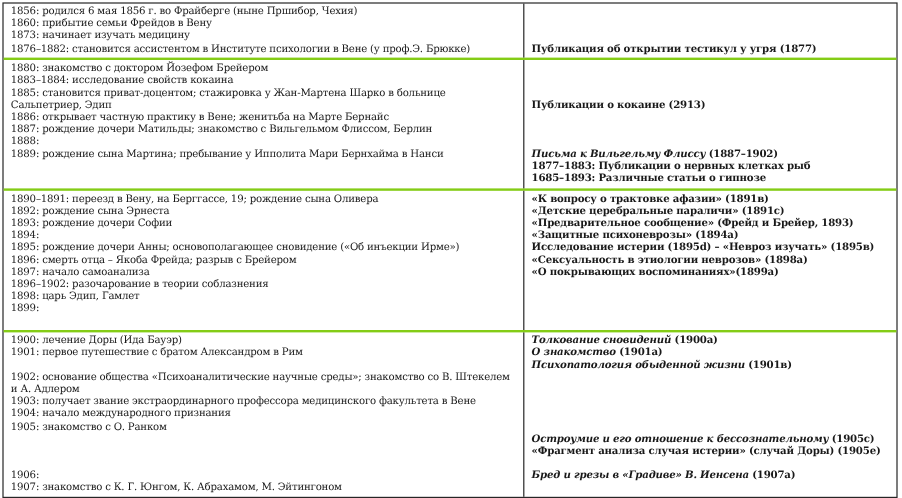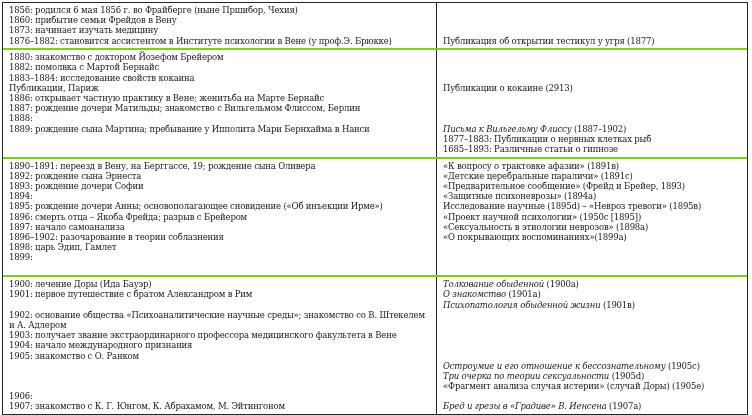--- a/index.html
+++ b/index.html
@@ -36,20 +36,21 @@
     box-sizing: border-box;
   }
   .cell.left {
     width: 434px;
     flex: none;
     border-right: 1px solid #262626;
   }
   .cell.right {
     flex: 1;
     min-width: 0;
+    font-weight: bold;
   }
   .line {
     height: 10.2px;
     line-height: 10.2px;
     font-size: 8.5px;
     letter-spacing: -0.18px;
     white-space: nowrap;
     color: #191919;
   }
   .line i {
@@ -70,23 +71,23 @@
       <div class="cell right">
         <div class="line">&nbsp;</div>
         <div class="line">&nbsp;</div>
         <div class="line">&nbsp;</div>
         <div class="line">Публикация об открытии тестикул у угря (1877)</div>
       </div>
     </div>
     <div class="row">
       <div class="cell left">
         <div class="line">1880: знакомство с доктором Йозефом Брейером</div>
-        <div class="line">1882: помолвка с Мартой Бернайс</div>
         <div class="line">1883–1884: исследование свойств кокаина</div>
-        <div class="line">Публикации, Париж</div>
+        <div class="line">1885: становится приват-доцентом; стажировка у Жан-Мартена Шарко в больнице</div>
+        <div class="line">Сальпетриер, Эдип</div>
         <div class="line">1886: открывает частную практику в Вене; женитьба на Марте Бернайс</div>
         <div class="line">1887: рождение дочери Матильды; знакомство с Вильгельмом Флиссом, Берлин</div>
         <div class="line">1888:</div>
         <div class="line">1889: рождение сына Мартина; пребывание у Ипполита Мари Бернхайма в Нанси</div>
       </div>
       <div class="cell right">
         <div class="line">&nbsp;</div>
         <div class="line">&nbsp;</div>
         <div class="line">&nbsp;</div>
         <div class="line">Публикации о кокаине (2913)</div>
@@ -110,22 +111,21 @@
         <div class="line">1896–1902: разочарование в теории соблазнения</div>
         <div class="line">1898: царь Эдип, Гамлет</div>
         <div class="line">1899:</div>
         <div class="line">&nbsp;</div>
       </div>
       <div class="cell right">
         <div class="line">«К вопросу о трактовке афазии» (1891в)</div>
         <div class="line">«Детские церебральные параличи» (1891с)</div>
         <div class="line">«Предварительное сообщение» (Фрейд и Брейер, 1893)</div>
         <div class="line">«Защитные психоневрозы» (1894а)</div>
-        <div class="line">Исследование научные (1895d) – «Невроз тревоги» (1895в)</div>
-        <div class="line">«Проект научной психологии» (1950с [1895])</div>
+        <div class="line">Исследование истерии (1895d) – «Невроз изучать» (1895в)</div>
         <div class="line">«Сексуальность в этиологии неврозов» (1898а)</div>
         <div class="line">«О покрывающих воспоминаниях»(1899а)</div>
         <div class="line">&nbsp;</div>
         <div class="line">&nbsp;</div>
       </div>
     </div>
     <div class="row">
       <div class="cell left">
         <div class="line">1900: лечение Доры (Ида Бауэр)</div>
         <div class="line">1901: первое путешествие с братом Александром в Рим</div>
@@ -135,28 +135,27 @@
         <div class="line">1903: получает звание экстраординарного профессора медицинского факультета в Вене</div>
         <div class="line">1904: начало международного признания</div>
         <div class="line">1905: знакомство с О. Ранком</div>
         <div class="line">&nbsp;</div>
         <div class="line">&nbsp;</div>
         <div class="line">&nbsp;</div>
         <div class="line">1906:</div>
         <div class="line">1907: знакомство с К. Г. Юнгом, К. Абрахамом, М. Эйтингоном</div>
       </div>
       <div class="cell right">
-        <div class="line"><i>Толкование обыденной</i> (1900а)</div>
+        <div class="line"><i>Толкование сновидений</i> (1900а)</div>
         <div class="line"><i>О знакомство</i> (1901а)</div>
         <div class="line"><i>Психопатология обыденной жизни</i> (1901в)</div>
         <div class="line">&nbsp;</div>
         <div class="line">&nbsp;</div>
         <div class="line">&nbsp;</div>
         <div class="line">&nbsp;</div>
         <div class="line">&nbsp;</div>
         <div class="line"><i>Остроумие и его отношение к бессознательному</i> (1905с)</div>
-        <div class="line"><i>Три очерка по теории сексуальности</i> (1905d)</div>
         <div class="line">«Фрагмент анализа случая истерии» (случай Доры) (1905е)</div>
         <div class="line">&nbsp;</div>
         <div class="line"><i>Бред и грезы в «Градиве» В. Иенсена</i> (1907а)</div>
       </div>
     </div>
   </div>
 
 </body></html>

